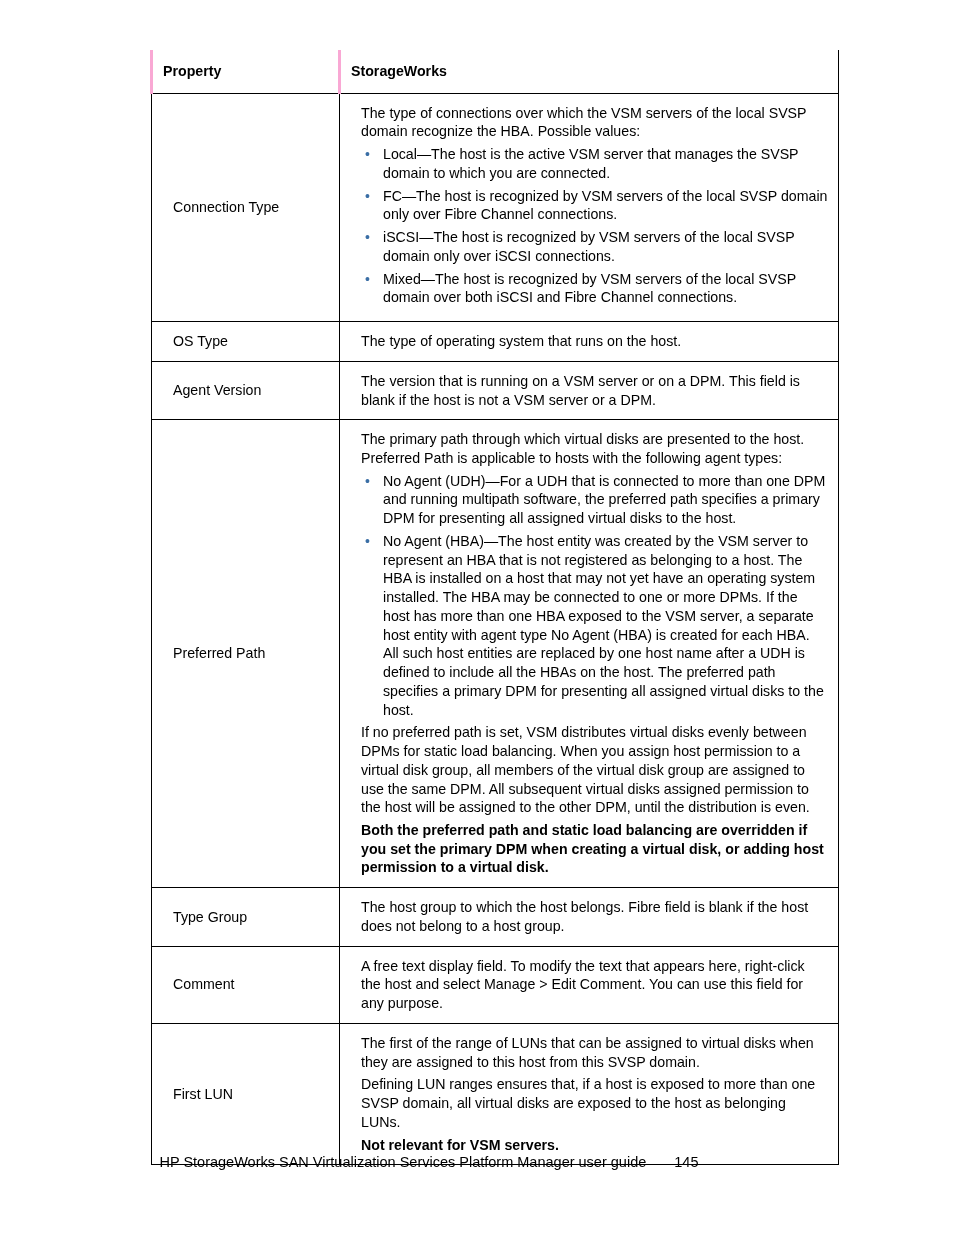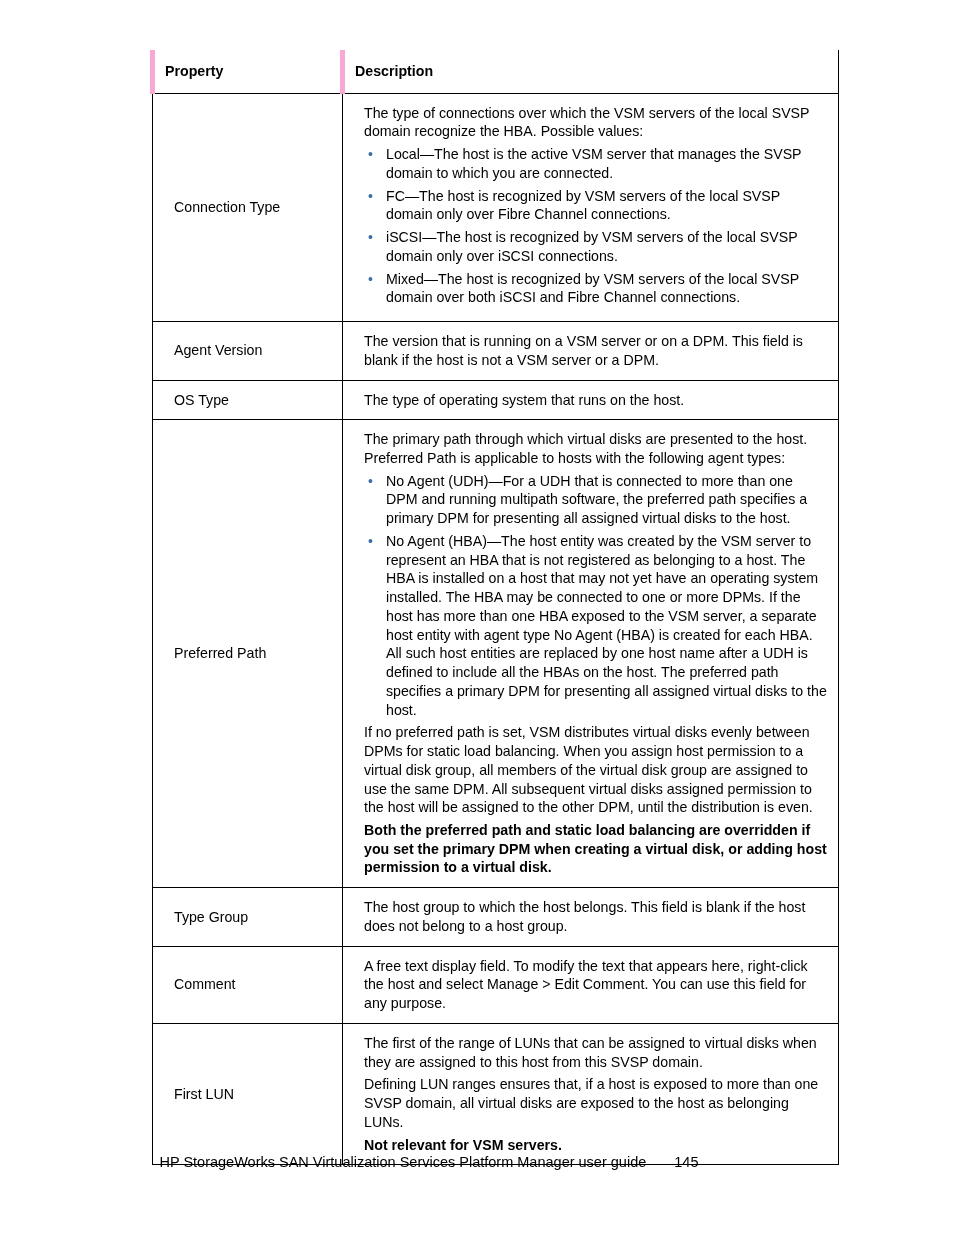--- a/index.html
+++ b/index.html
@@ -19,21 +19,21 @@
   table.props {
     width: 100%;
     border-collapse: collapse;
     font-size: 14.2px;
     line-height: 1.32;
   }
   table.props th {
     text-align: left;
     font-weight: bold;
     padding: 12px 10px 12px 10px;
-    border-left: 5px solid #f9a8d4;
+    border-left: 3px solid #f9a8d4;
     border-right: 1px solid #000;
     border-bottom: 1px solid #000;
     vertical-align: top;
   }
   table.props th.prop-col { width: 165px; }
   table.props td {
     padding: 10px 10px 10px 21px;
     border-left: 1px solid #000;
     border-right: 1px solid #000;
     border-bottom: 1px solid #000;
@@ -79,64 +79,64 @@
 </style>
 </head>
 <body>
 
 <div class="page">
 
   <table class="props">
     <thead>
       <tr>
         <th class="prop-col">Property</th>
-        <th>Description</th>
+        <th>StorageWorks</th>
       </tr>
     </thead>
     <tbody>
 
       <tr>
         <td class="prop-name">Connection Type</td>
         <td class="desc">
           <p>The type of connections over which the VSM servers of the local SVSP domain recognize the HBA. Possible values:</p>
           <ul class="blist">
             <li>Local—The host is the active VSM server that manages the SVSP domain to which you are connected.</li>
             <li>FC—The host is recognized by VSM servers of the local SVSP domain only over Fibre Channel connections.</li>
             <li>iSCSI—The host is recognized by VSM servers of the local SVSP domain only over iSCSI connections.</li>
             <li>Mixed—The host is recognized by VSM servers of the local SVSP domain over both iSCSI and Fibre Channel connections.</li>
           </ul>
         </td>
       </tr>
 
       <tr>
-        <td class="prop-name">Agent Version</td>
-        <td class="desc">The version that is running on a VSM server or on a DPM. This field is blank if the host is not a VSM server or a DPM.</td>
+        <td class="prop-name">OS Type</td>
+        <td class="desc">The type of operating system that runs on the host.</td>
       </tr>
 
       <tr>
-        <td class="prop-name">OS Type</td>
-        <td class="desc">The type of operating system that runs on the host.</td>
+        <td class="prop-name">Agent Version</td>
+        <td class="desc">The version that is running on a VSM server or on a DPM. This field is blank if the host is not a VSM server or a DPM.</td>
       </tr>
 
       <tr>
         <td class="prop-name">Preferred Path</td>
         <td class="desc">
           <p>The primary path through which virtual disks are presented to the host. Preferred Path is applicable to hosts with the following agent types:</p>
           <ul class="blist">
             <li>No Agent (UDH)—For a UDH that is connected to more than one DPM and running multipath software, the preferred path specifies a primary DPM for presenting all assigned virtual disks to the host.</li>
             <li>No Agent (HBA)—The host entity was created by the VSM server to represent an HBA that is not registered as belonging to a host. The HBA is installed on a host that may not yet have an operating system installed. The HBA may be connected to one or more DPMs. If the host has more than one HBA exposed to the VSM server, a separate host entity with agent type No Agent (HBA) is created for each HBA. All such host entities are replaced by one host name after a UDH is defined to include all the HBAs on the host. The preferred path specifies a primary DPM for presenting all assigned virtual disks to the host.</li>
           </ul>
           <p>If no preferred path is set, VSM distributes virtual disks evenly between DPMs for static load balancing. When you assign host permission to a virtual disk group, all members of the virtual disk group are assigned to use the same DPM. All subsequent virtual disks assigned permission to the host will be assigned to the other DPM, until the distribution is even.</p>
           <p>Both the preferred path and static load balancing are overridden if you set the primary DPM when creating a virtual disk, or adding host permission to a virtual disk.</p>
         </td>
       </tr>
 
       <tr>
         <td class="prop-name">Type Group</td>
-        <td class="desc">The host group to which the host belongs. This field is blank if the host does not belong to a host group.</td>
+        <td class="desc">The host group to which the host belongs. Fibre field is blank if the host does not belong to a host group.</td>
       </tr>
 
       <tr>
         <td class="prop-name">Comment</td>
         <td class="desc">
           <span>A free text display field. To modify the text that appears here, right-click the host and select </span><b>Manage &gt; Edit Comment</b><span>. You can use this field for any purpose.</span>
         </td>
       </tr>
 
       <tr>

